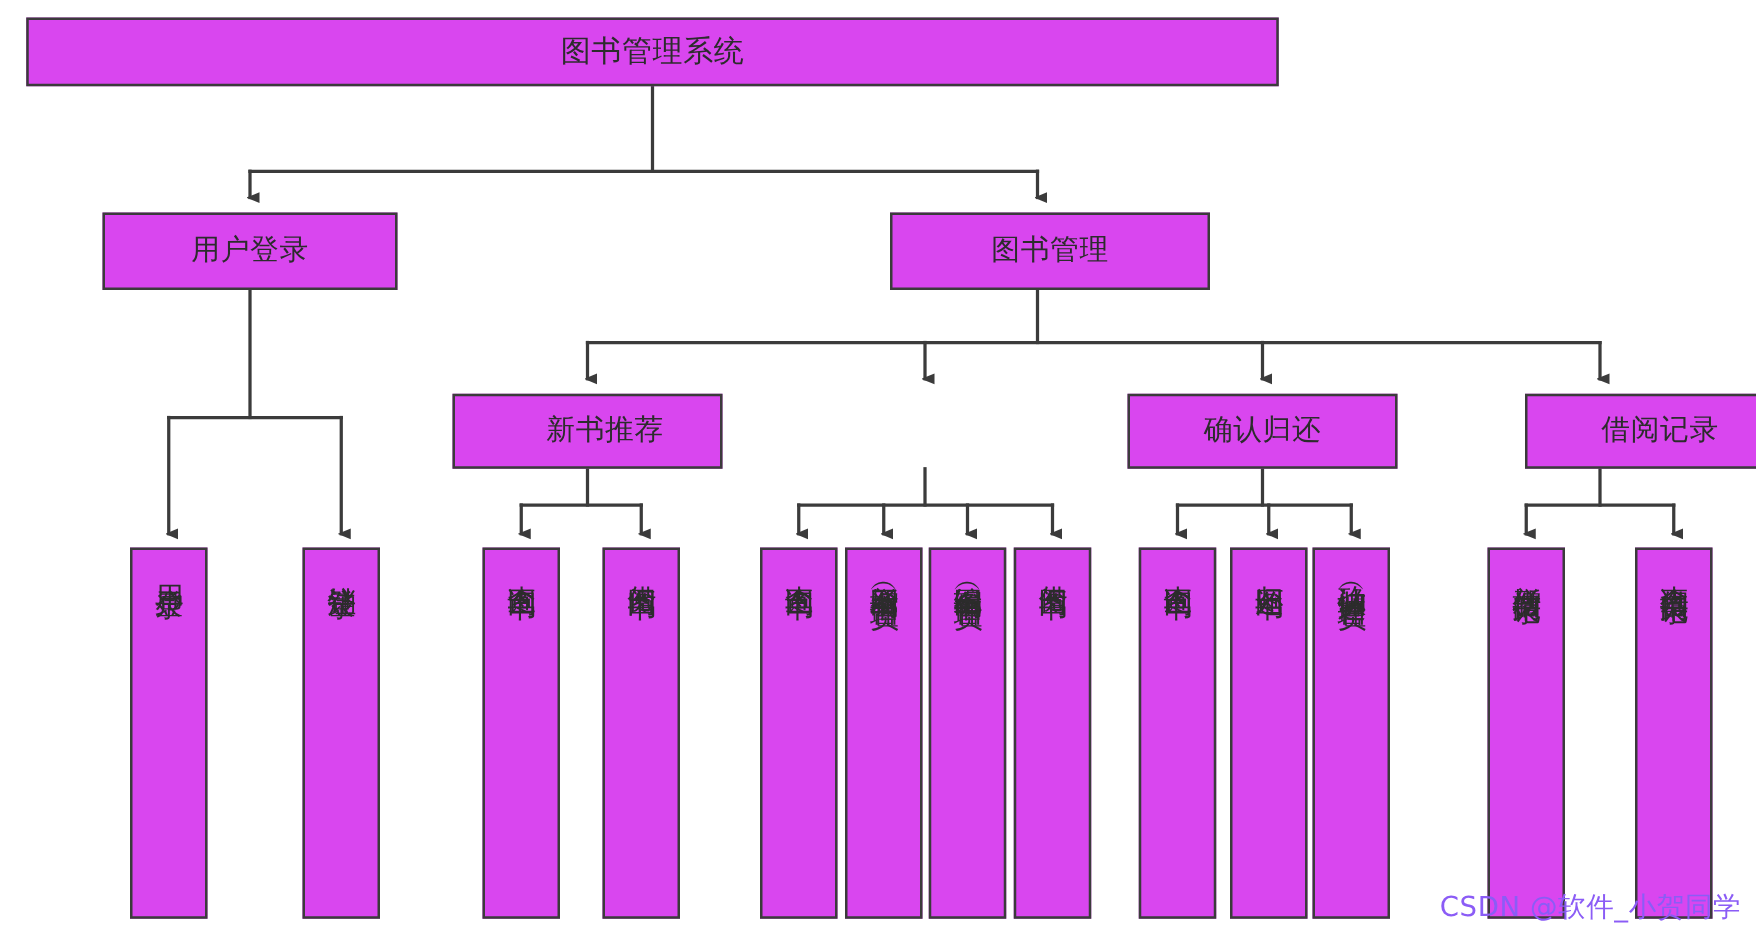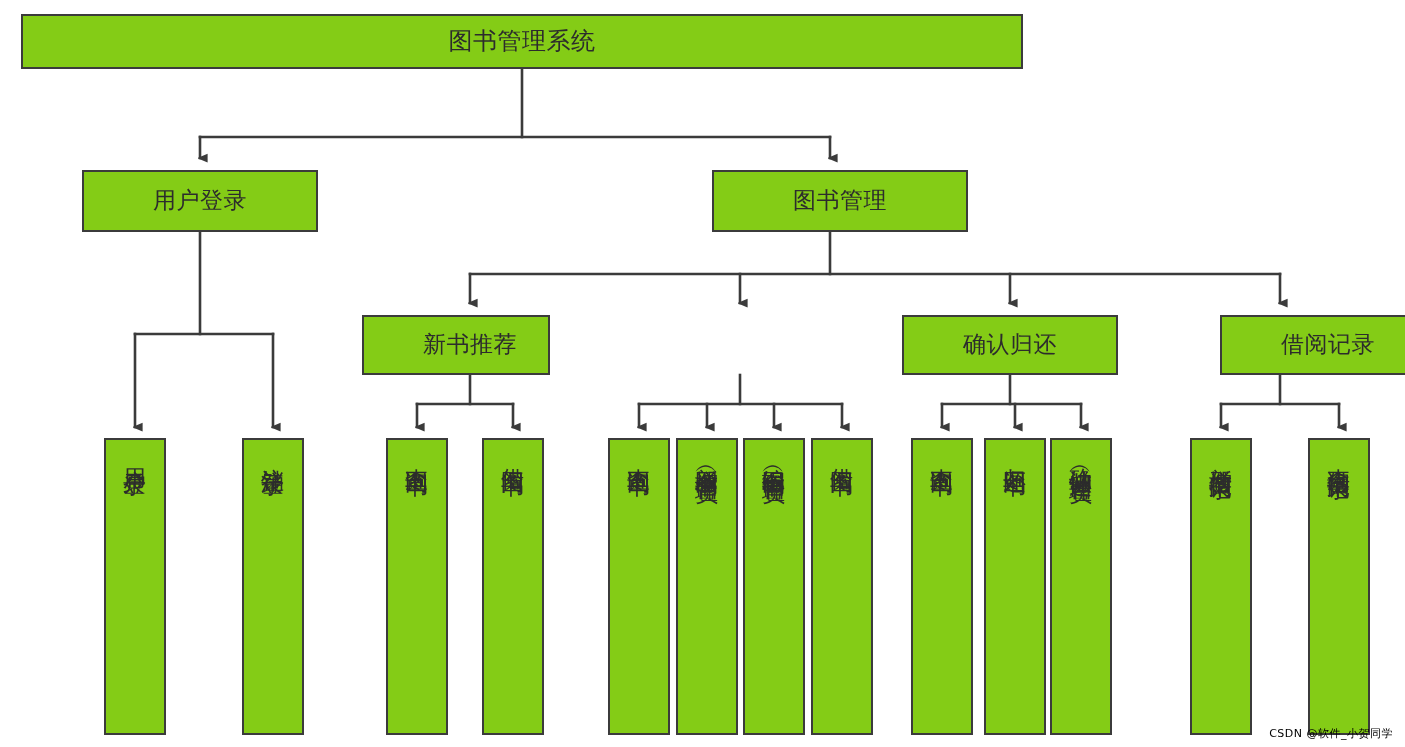--- a/index.html
+++ b/index.html
@@ -22,21 +22,21 @@
     position: absolute;
     left: 0;
     top: 0;
     width: 1405px;
     height: 747px;
     pointer-events: none;
   }
   .node {
     position: absolute;
     box-sizing: border-box;
-    background: #84cc16;
+    background: #d946ef;
     border: 2px solid #3b3b3b;
     display: flex;
     align-items: center;
     justify-content: center;
     z-index: 2;
   }
   .node .label {
     color: #2c2c2c;
     text-align: center;
     line-height: 1.18;
@@ -62,22 +62,22 @@
     font-size: 23px;
     line-height: 1.05;
     letter-spacing: 2px;
     white-space: nowrap;
     max-height: 280px;
   }
   #watermark {
     position: absolute;
     right: 12px;
     bottom: 6px;
-    font-size: 11px;
-    color: #000000;
+    font-size: 22px;
+    color: #8b5cf6;
     letter-spacing: 0.5px;
     z-index: 5;
     white-space: nowrap;
     font-family: "DejaVu Sans", "Liberation Sans", sans-serif;
   }
 </style>
 </head>
 <body>
 
 <div id="canvas" style="background: rgb(255, 255, 255);">
@@ -137,21 +137,21 @@
     <span class="label" style="color: rgb(44, 44, 44);">图书管理系统</span>
   </div>
 
   <div class="node horiz" style="left: 82px; top: 170px; width: 236px; height: 62px; border-color: rgb(59, 59, 59);">
     <span class="label" style="color: rgb(44, 44, 44);">用户登录</span>
   </div>
   <div class="node horiz" style="left: 712px; top: 170px; width: 256px; height: 62px; border-color: rgb(59, 59, 59);">
     <span class="label" style="color: rgb(44, 44, 44);">图书管理</span>
   </div>
 
-  <div class="node horiz" style="left: 362px; top: 315px; width: 188px; height: 60px; border-color: rgb(59, 59, 59); padding-left: 28px;">
+  <div class="node horiz" style="left: 362px; top: 315px; width: 216px; height: 60px; border-color: rgb(59, 59, 59); padding-left: 28px;">
     <span class="label" style="color: rgb(44, 44, 44);">新书推荐</span>
   </div>
   <div class="node horiz" style="left: 902px; top: 315px; width: 216px; height: 60px; border-color: rgb(59, 59, 59);">
     <span class="label" style="color: rgb(44, 44, 44);">确认归还</span>
   </div>
   <div class="node horiz" style="left: 1220px; top: 315px; width: 216px; height: 60px; border-color: rgb(59, 59, 59);">
     <span class="label" style="color: rgb(44, 44, 44);">借阅记录</span>
   </div>
 
   <div class="node leaf" style="left: 104px; top: 438px; width: 62px; height: 297px; border-color: rgb(59, 59, 59);">

